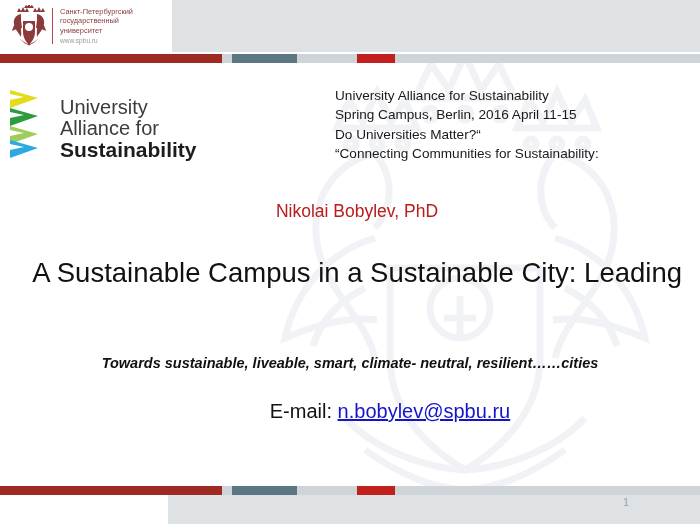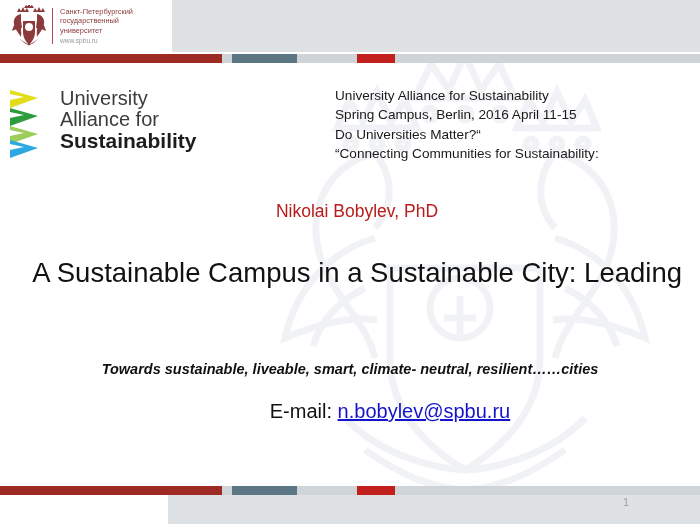--- a/index.html
+++ b/index.html
@@ -104,21 +104,21 @@
     height: 29px;
     background: #dee2e5;
   }
 
   
   .uas-logo {
     position: absolute;
     left: 8px;
     top: 88px;
     display: flex;
-    align-items: flex-start;
+    align-items: flex-end;
   }
   .uas-mark {
     width: 42px;
     height: 72px;
     flex: 0 0 auto;
   }
   .uas-words {
     margin-left: 10px;
     line-height: 21px;
     color: #3c3c3b;
@@ -173,21 +173,20 @@
   .tagline {
     position: absolute;
     left: 0;
     top: 355px;
     width: 700px;
     text-align: center;
     font-size: 14.5px;
     font-style: italic;
     font-weight: 700;
     color: #111111;
-    margin-top: 6px;
   }
 
   
   .email-line {
     position: absolute;
     left: 0;
     top: 400px;
     width: 700px;
     text-align: center;
     font-size: 20px;

